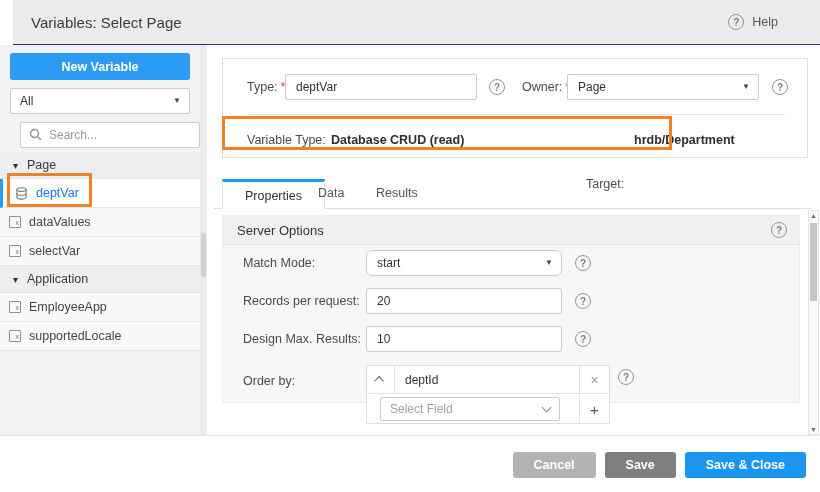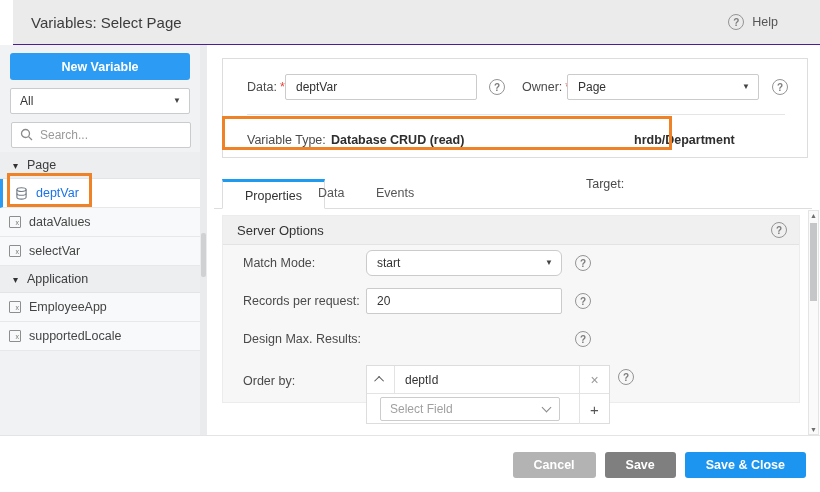--- a/index.html
+++ b/index.html
@@ -11,21 +11,21 @@
   .header .title { position:absolute; left:18px; top:0; line-height:45px; font-size:15px; font-weight:500; color:#3c3c3c; }
   .header .help { position:absolute; right:55px; top:14px; display:flex; align-items:center; gap:8px; color:#555; font-size:12.5px; cursor:pointer; }
 
   .qcircle { display:inline-flex; align-items:center; justify-content:center; width:16px; height:16px; border:1px solid #949494; border-radius:50%; color:#7d7d7d; font-size:10px; font-weight:bold; background:transparent; }
 
   
   .sidebar { position:absolute; left:0; top:45px; width:207px; height:390px; background:#f1f2f4; }
   .btn-new { display:block; margin:8px 10px 0 10px; width:180px; height:27px; background:#2b9bf4; color:#fff; border:none; border-radius:3px; font-size:12.5px; font-weight:bold; font-family:inherit; cursor:pointer; }
   .sb-select { position:relative; margin:8px 10px 0 10px; width:180px; height:26px; background:#fff; border:1px solid #c9cbcd; border-radius:2px; font-size:12px; color:#333; line-height:24px; padding-left:9px; cursor:pointer; }
   .sb-select .caret, .fm-select .caret { position:absolute; right:8px; top:50%; transform:translateY(-50%); font-size:8px; color:#444; }
-  .sb-search { position:relative; margin:8px 10px 0 11px; width:180px; height:26px; background:#fff; border:1px solid #c9cbcd; border-radius:2px; }
+  .sb-search { position:relative; margin:8px 10px 0 20px; width:180px; height:26px; background:#fff; border:1px solid #c9cbcd; border-radius:2px; }
   .sb-search input { position:absolute; left:28px; top:0; width:148px; height:24px; border:none; outline:none; font-size:12px; color:#555; font-family:inherit; background:transparent; }
   .sb-search input::placeholder { color:#9a9a9a; }
   .sb-search svg { position:absolute; left:8px; top:5px; }
 
   .tree { position:absolute; left:0; top:107px; width:200px; }
   .tree-group { height:27px; display:flex; align-items:center; padding-left:13px; background:#eceef0; border-bottom:1px solid #e2e4e6; font-size:12.5px; color:#3c3c3c; cursor:pointer; }
   .tree-group .tri { font-size:10px; color:#333; margin-right:9px; }
   .tree-item { position:relative; height:29px; display:flex; align-items:center; padding-left:9px; background:#f8f9fa; border-bottom:1px solid #e6e8ea; font-size:12.5px; color:#454545; cursor:pointer; }
   .tree-item .vicon { width:13px; height:13px; margin-right:8px; flex:0 0 auto; }
   .tree-item.selected { background:#fff; border-left:3px solid #2b9bf4; padding-left:12px; color:#1a73e8; }
@@ -149,21 +149,21 @@
 
     <div class="sb-scroll">
       <div class="sb-thumb"></div>
     </div>
   </div>
 
   <div class="main">
 
     <div class="form-box">
       <div class="frow1">
-        <span class="flabel" style="left:24px;"><span>Data:</span><span class="req">*</span></span>
+        <span class="flabel" style="left:24px;"><span>Type:</span><span class="req">*</span></span>
         <input class="fm-input" style="left: 62px; width: 192px;" value="deptVar">
         <span class="qcircle" style="position:absolute; left:266px; top:5px;">?</span>
         <span class="flabel" style="left:299px;"><span>Owner:</span><span class="req">*</span></span>
         <div class="fm-select" style="left:344px; width:192px;">
           <span>Page</span>
           <span class="caret">▼</span>
         </div>
         <span class="qcircle" style="position:absolute; left:549px; top:5px;">?</span>
       </div>
       <div class="fdivider"></div>
@@ -171,41 +171,42 @@
         <span class="meta-label" style="left:24px;">Variable Type:</span>
         <span class="meta-value" style="left:108px;">Database CRUD (read)</span>
         <span class="meta-label" style="left:363px;margin-top:44px;">Target:</span>
         <span class="meta-value" style="left:411px;">hrdb/Department</span>
       </div>
     </div>
 
     <div class="tabbar">
       <div class="tab active" style="left:8px;">Properties</div>
       <div class="tab" style="left:82px;">Data</div>
-      <div class="tab" style="left:140px;">Events</div>
+      <div class="tab" style="left:140px;">Results</div>
     </div>
 
     <div class="panel">
       <div class="panel-head">
         <span class="ptitle">Server Options</span>
         <span class="qcircle">?</span>
       </div>
 
       <span class="prow-label" style="top:40px;">Match Mode:</span>
       <div class="pctrl fm-select" style="top:34px;border-radius:6px;">
         <span>start</span>
         <span class="caret">▼</span>
       </div>
       <span class="qcircle phelp" style="top:39px;">?</span>
 
       <span class="prow-label" style="top:78px;">Records per request:</span>
       <input class="pctrl fm-input" style="top: 72px;" value="20">
       <span class="qcircle phelp" style="top:77px;">?</span>
 
       <span class="prow-label" style="top:116px;">Design Max. Results:</span>
+      <input class="pctrl fm-input" style="top: 110px;" value="10">
       <span class="qcircle phelp" style="top:115px;">?</span>
 
       <span class="prow-label" style="top:158px;">Order by:</span>
       <div class="ob-box">
         <div class="ob-up">
             <span class="chev-up"></span>
           </div>
         <input class="ob-input" value="deptId" style="">
         <div class="ob-x">×</div>
         <div class="ob-sel-wrap">

